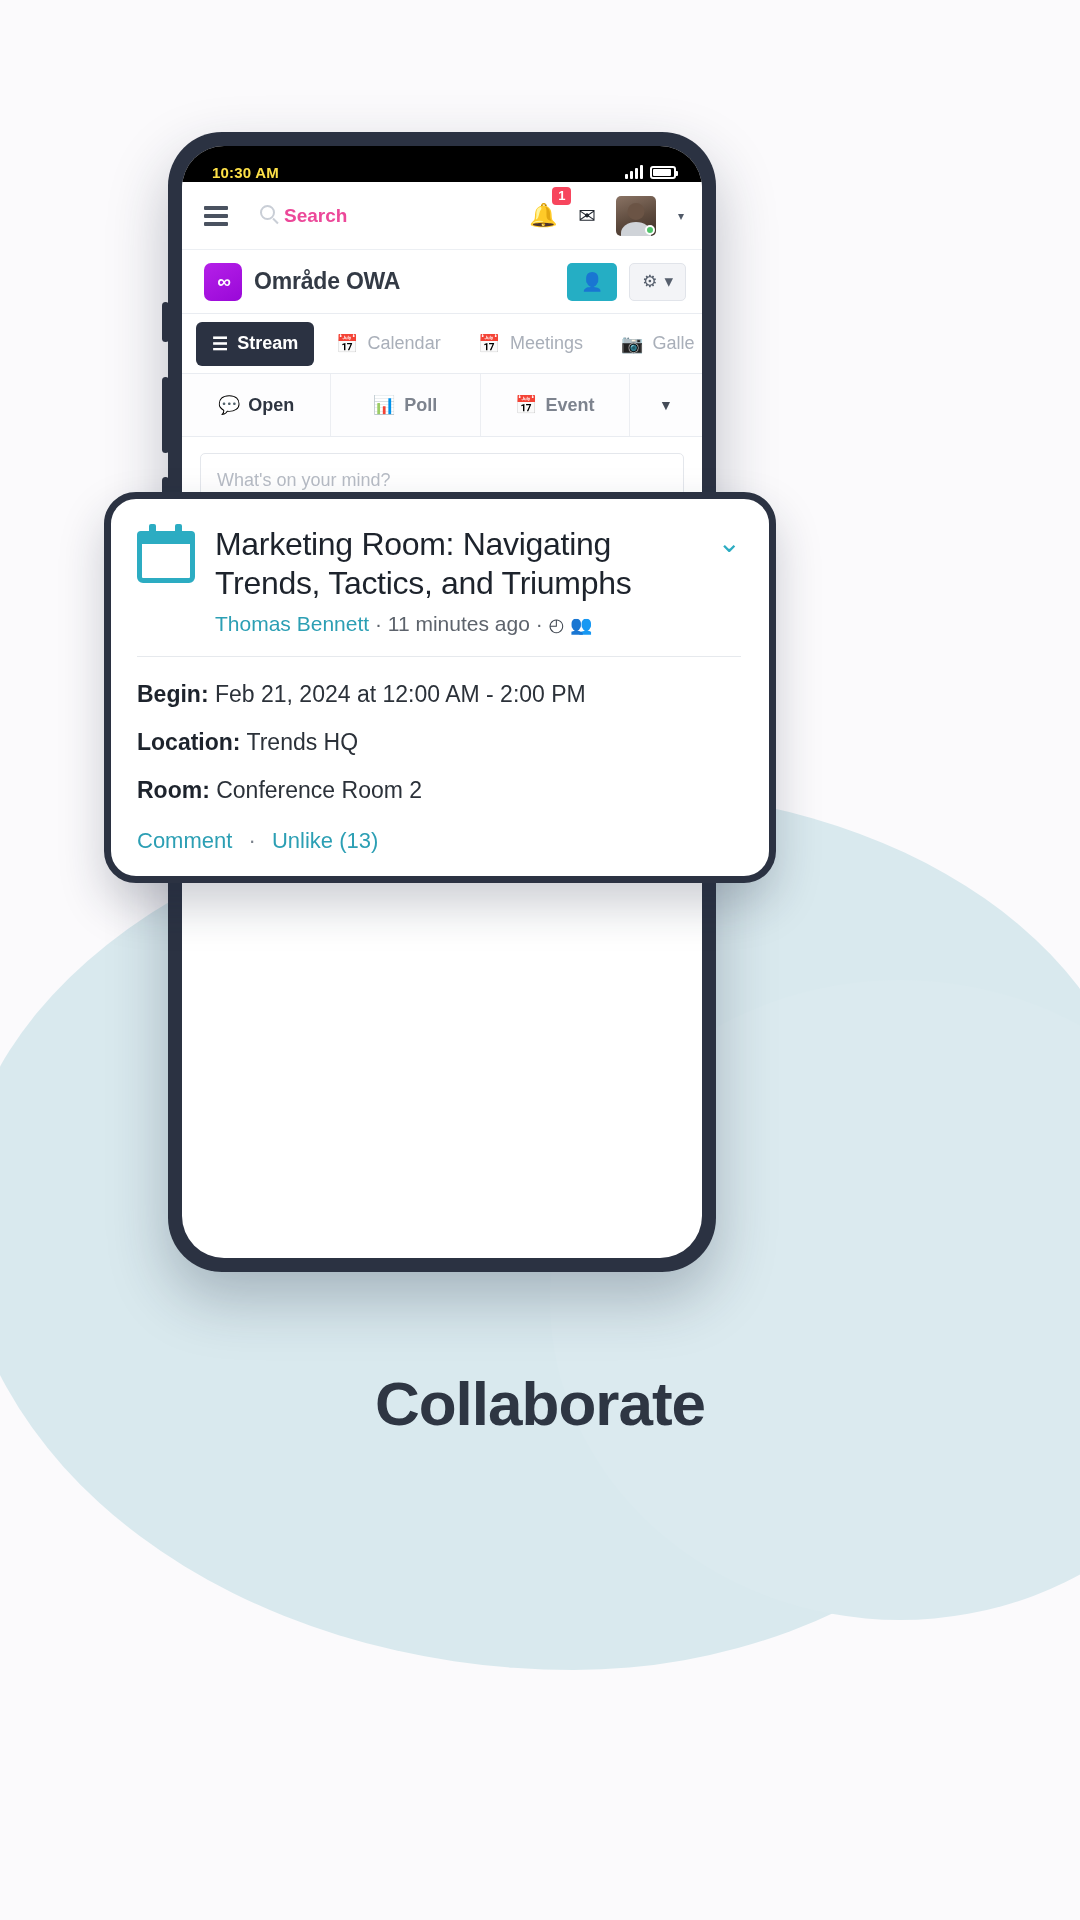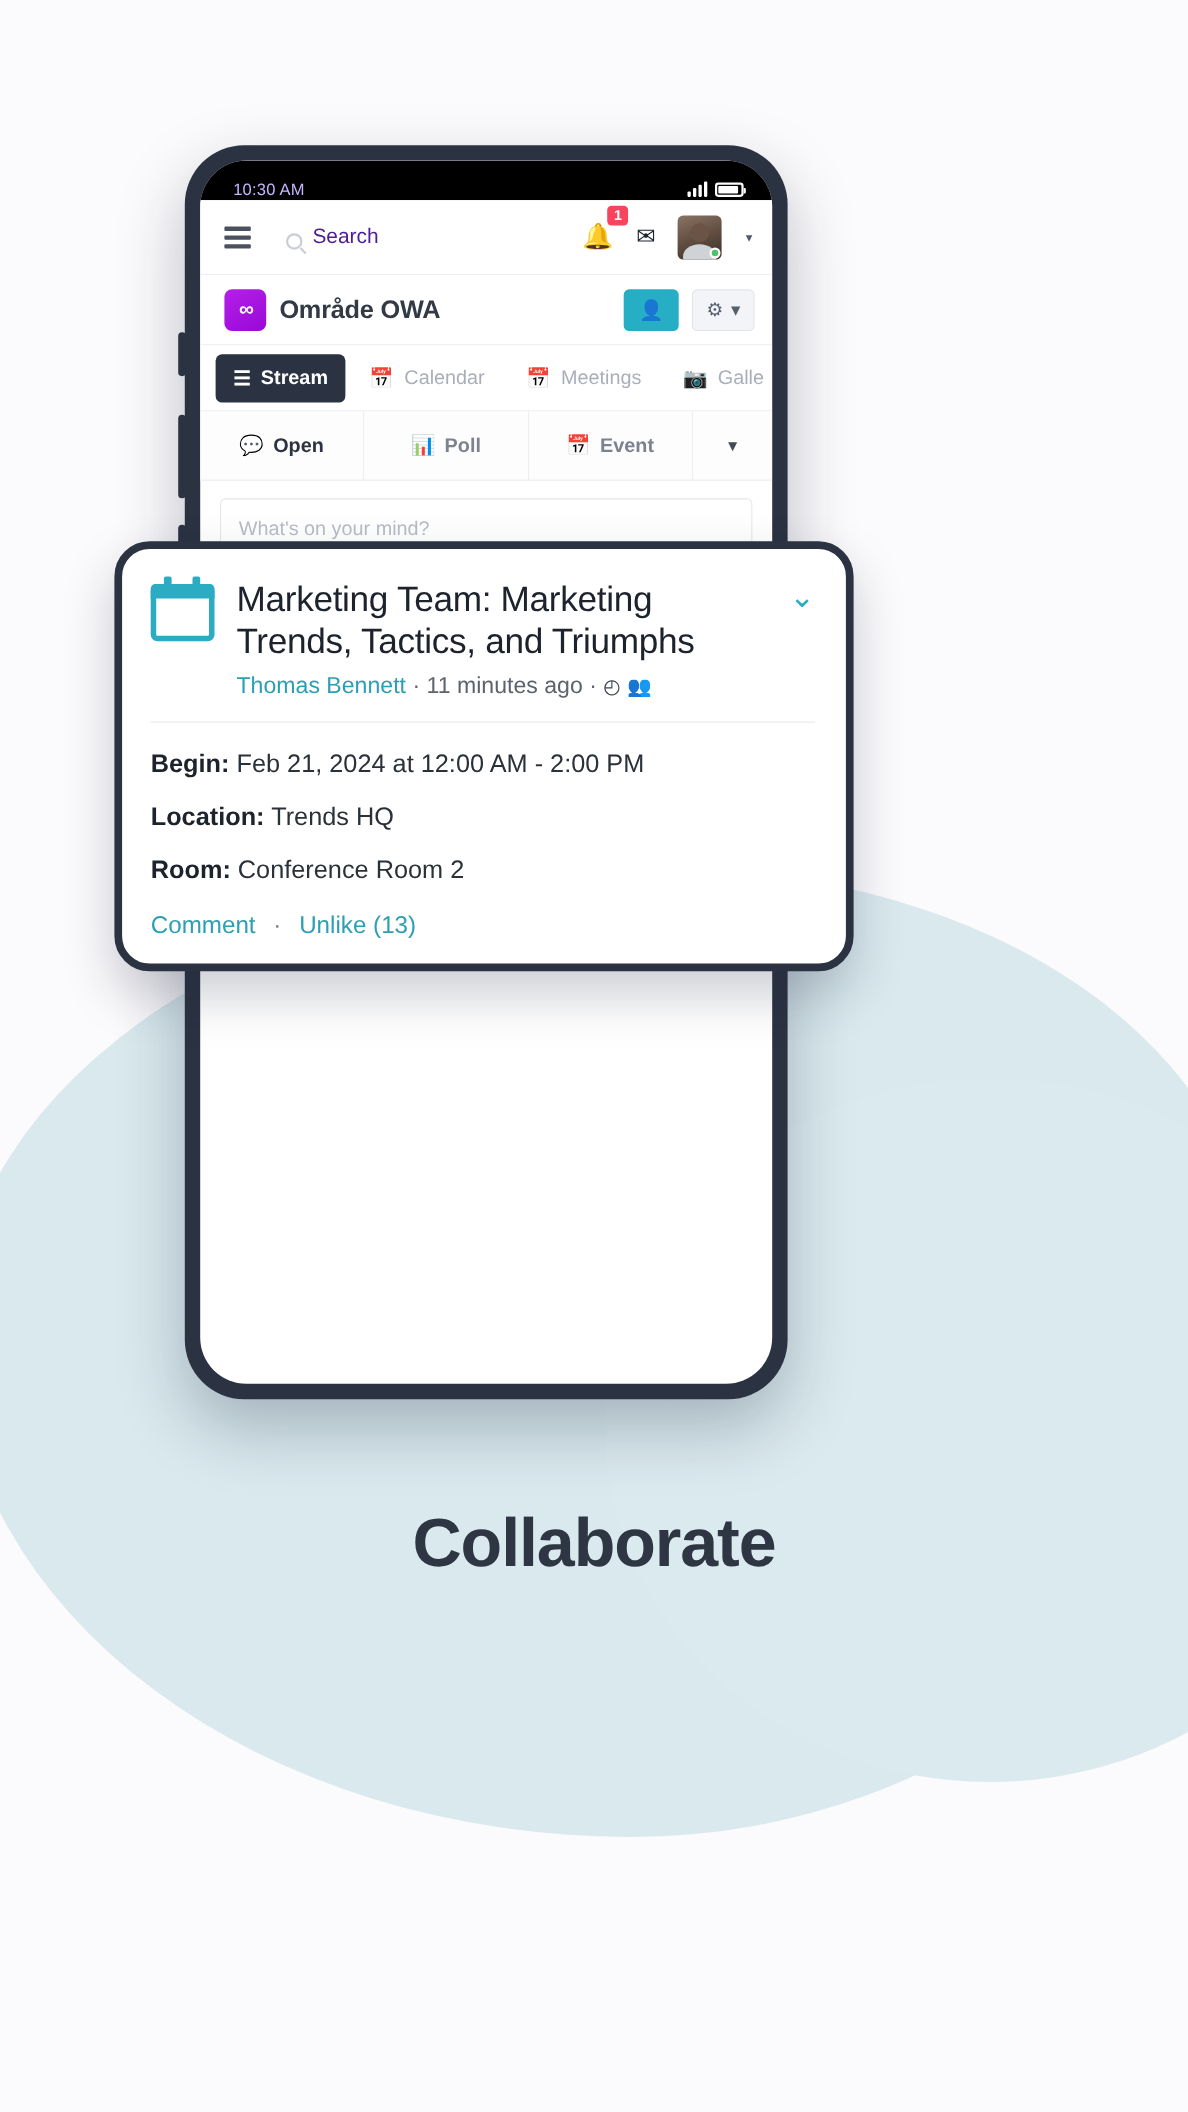--- a/index.html
+++ b/index.html
@@ -55,22 +55,22 @@
     border-radius:42px;
     overflow:hidden;
   }
 
   
   .statusbar {
     height:36px; background:#000;
     display:flex; align-items:center;
     justify-content:space-between;
     padding:16px 26px 0 30px;
-    color:#c4b5fd;
-    font-size:15px; font-weight:normal;
+    color:#fde047;
+    font-size:15px; font-weight:bold;
     letter-spacing:.2px;
   }
   .status-right { display:flex; align-items:center; gap:7px; }
   .sig { display:flex; align-items:flex-end; gap:2px; height:14px; }
   .sig i { width:3px; background:#fff; border-radius:1px; display:block; }
   .sig i:nth-child(1){height:5px;} .sig i:nth-child(2){height:8px;}
   .sig i:nth-child(3){height:11px;} .sig i:nth-child(4){height:14px;}
   .batt {
     width:26px; height:13px; border:2px solid #fff; border-radius:3px;
     position:relative; display:flex; align-items:center; padding:1px;
@@ -83,22 +83,22 @@
 
   
   .topbar {
     height:68px; display:flex; align-items:center;
     padding:0 18px 0 22px; border-bottom:1px solid #eceff3;
     background:#fff;
   }
   .hamburger { width:24px; display:flex; flex-direction:column; gap:4px; cursor:pointer; }
   .hamburger span { display:block; height:4px; background:#4a5260; border-radius:1px; }
   .searchwrap {
-    flex:1; display:flex; align-items:flex-end; gap:9px;
-    margin-left:32px; color:#4c1d95; font-size:19px;
+    flex:1; display:flex; align-items:flex-start; gap:9px;
+    margin-left:32px; color:#ec4899; font-size:19px;font-weight:bold;
   }
   .magnifier {
     width:15px; height:15px; border:2px solid #c9ced6; border-radius:50%;
     position:relative; flex:none;
   }
   .magnifier::after{
     content:""; position:absolute; right:-6px; bottom:-4px;
     width:7px; height:2px; background:#c9ced6; transform:rotate(45deg);
   }
   .topicons { display:flex; align-items:center; gap:20px; position:relative; }
@@ -418,21 +418,21 @@
       <div class="article-body">We're thrilled to share some exciting news: our company is expanding its horizons with the establishment of a brand</div>
     </div>
 
   </div>
 </div>
 
 <div class="event-card">
   <div class="ev-top">
     <div class="ev-cal"></div>
     <div class="ev-headtext">
-      <div class="ev-title">Marketing Team: Marketing Trends, Tactics, and Triumphs</div>
+      <div class="ev-title">Marketing Room: Navigating Trends, Tactics, and Triumphs</div>
       <div class="ev-meta">
         <span class="author">Thomas Bennett</span>
         <span>·</span>
         <span>11 minutes ago</span>
         <span>·</span>
         <span class="ic">◴</span>
         <span class="ic">👥</span>
       </div>
     </div>
     <div class="ev-chevron">⌄</div>

